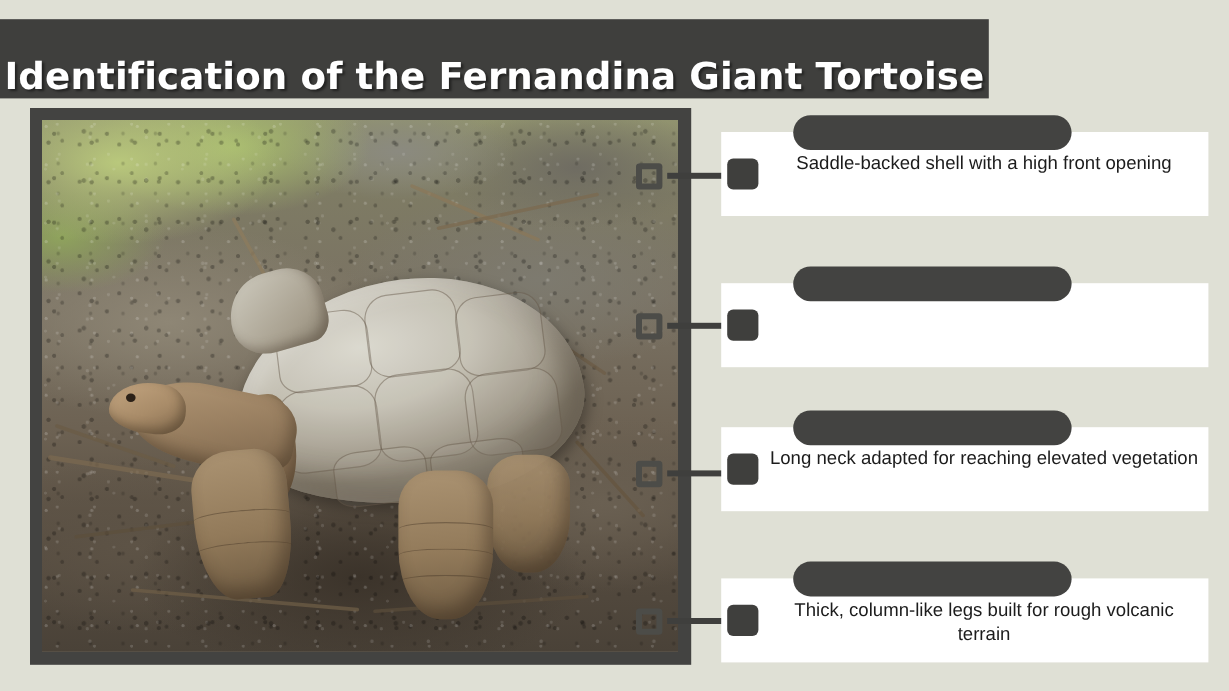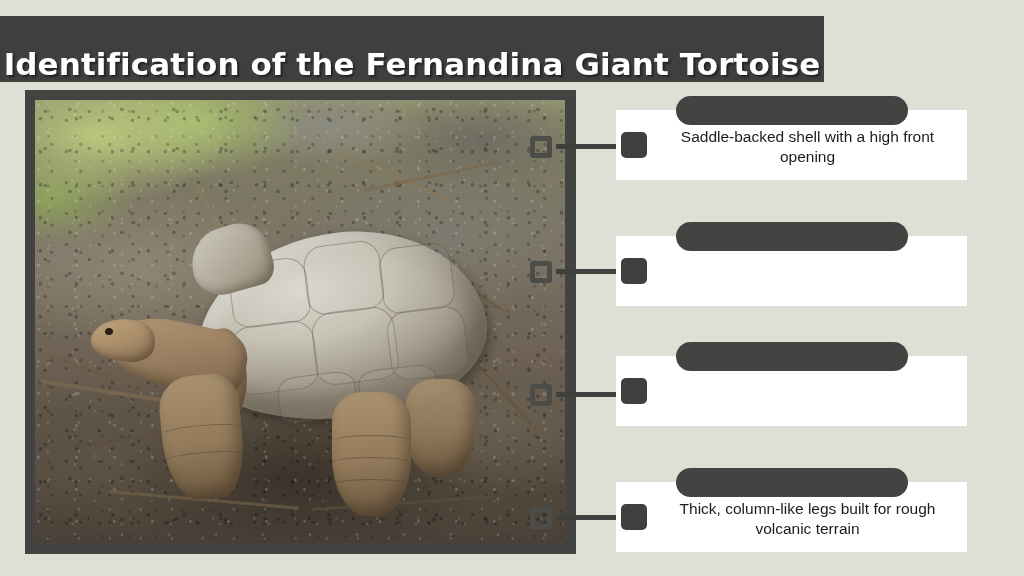--- a/index.html
+++ b/index.html
@@ -209,22 +209,22 @@
   
   .connector {
     position: absolute;
     height: 5px;
     background: #3f3f3d;
   }
 
   
   .callout {
     position: absolute;
-    left: 616px;
-    width: 351px;
+    left: 601px;
+    width: 406px;
     height: 70px;
     background: #ffffff;
   }
   .callout-pill {
     position: absolute;
     left: 60px;
     top: -14px;
     width: 232px;
     height: 29px;
     background: #434341;
@@ -321,19 +321,20 @@
 </div>
 
 <div class="callout" style="top:236px;">
   <div class="callout-pill"></div>
   <div class="callout-marker"></div>
 </div>
 
 <div class="callout" style="top:356px;">
   <div class="callout-pill"></div>
   <div class="callout-marker"></div>
+  <div class="callout-text">Long neck adapted for reaching elevated vegetation</div>
 </div>
 
 <div class="callout" style="top:482px;">
   <div class="callout-pill"></div>
   <div class="callout-marker"></div>
   <div class="callout-text">Thick, column-like legs built for rough volcanic terrain</div>
 </div>
 
 </body></html>

